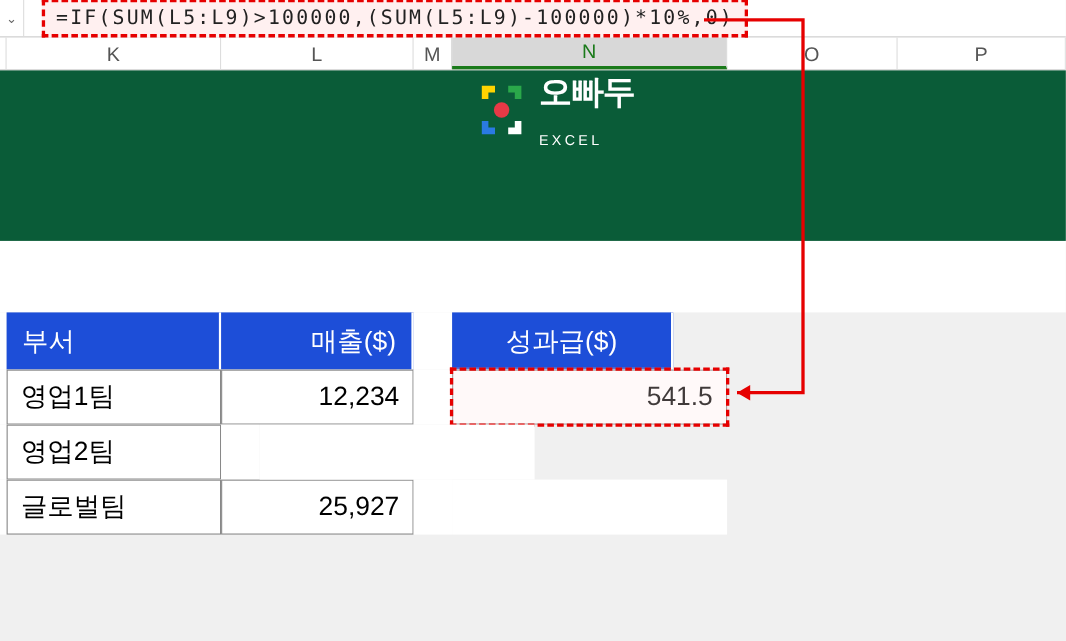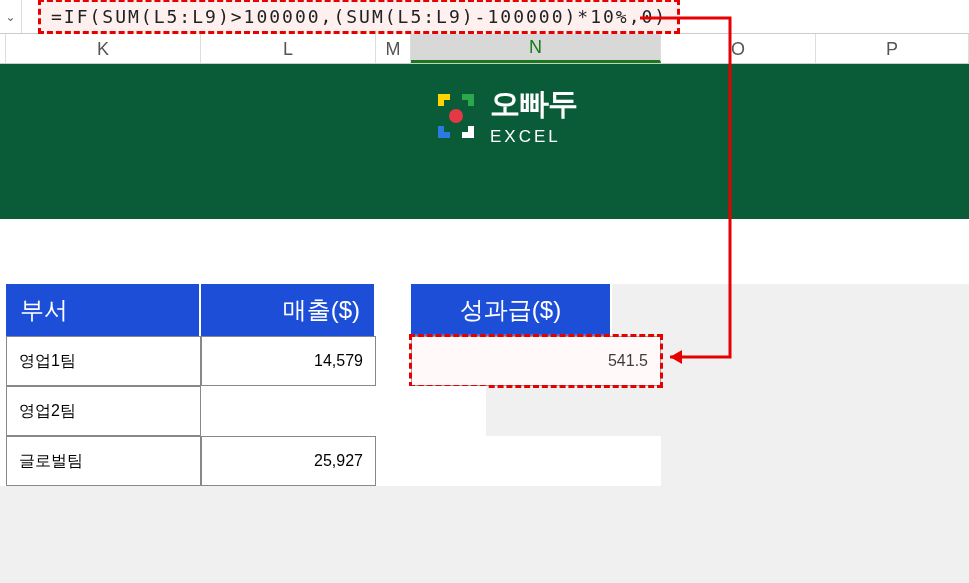--- a/index.html
+++ b/index.html
@@ -68,21 +68,20 @@
     .col-O { width: 155px; }
     .col-P { width: 153px; }
     .banner {
       height: 155px;
       background: #0a5c38;
       width: 100%;
       position: relative;
       display: flex;
       align-items: flex-start;
       justify-content: center;
-      padding-top: 20px;
     }
     .logo-wrap {
       display: flex;
       align-items: center;
       gap: 10px;
       margin-left: 40px;
     }
     .logo-icon {
       width: 48px;
       height: 48px;
@@ -93,23 +92,23 @@
       flex-direction: column;
     }
     .logo-main {
       color: #fff;
       font-size: 30px;
       font-weight: 800;
       letter-spacing: -1px;
     }
     .logo-sub {
       color: #fff;
-      font-size: 17px;
+      font-size: 13px;
       letter-spacing: 3px;
-      margin-top: 2px;
+      margin-top: 15px;
     }
     .gap-row {
       height: 65px;
       background: #fff;
     }
     .table-header-row {
       display: flex;
     }
     .cell-j { width: 6px; background: #fff; }
     .th-cell {
@@ -124,21 +123,21 @@
     .th-l { width: 175px; text-align: right; }
     .th-m { width: 35px; background: #fff; }
     .th-n { width: 201px; text-align: center; }
     .data-row {
       display: flex;
       height: 50px;
     }
     .td-cell {
       border: 1px solid #888;
       background: #fff;
-      font-size: 16px;
+      font-size: 24px;
       padding: 0 12px;
       line-height: 48px;
     }
     .td-k { width: 195px; text-align: left; }
     .td-l { width: 175px; text-align: right; }
     .td-m { width: 35px; border: none; }
     .td-n {
       width: 250px;
       text-align: right;
       position: relative;
@@ -199,21 +198,21 @@
   <div class="cell-j"></div>
   <div class="th-cell th-k">부서</div>
   <div class="th-cell th-l">매출($)</div>
   <div class="th-m"></div>
   <div class="th-cell th-n">성과급($)</div>
 </div>
 
 <div class="data-row">
   <div class="cell-j"></div>
   <div class="td-cell td-k">영업1팀</div>
-  <div class="td-cell td-l">14,579</div>
+  <div class="td-cell td-l">12,234</div>
   <div class="td-cell td-m blank-cell"></div>
   <div class="td-cell td-n">
     <span>541.5</span>
     <div class="result-highlight"></div>
   </div>
 </div>
 
 <div class="data-row">
   <div class="cell-j"></div>
   <div class="td-cell td-k">영업2팀</div>

